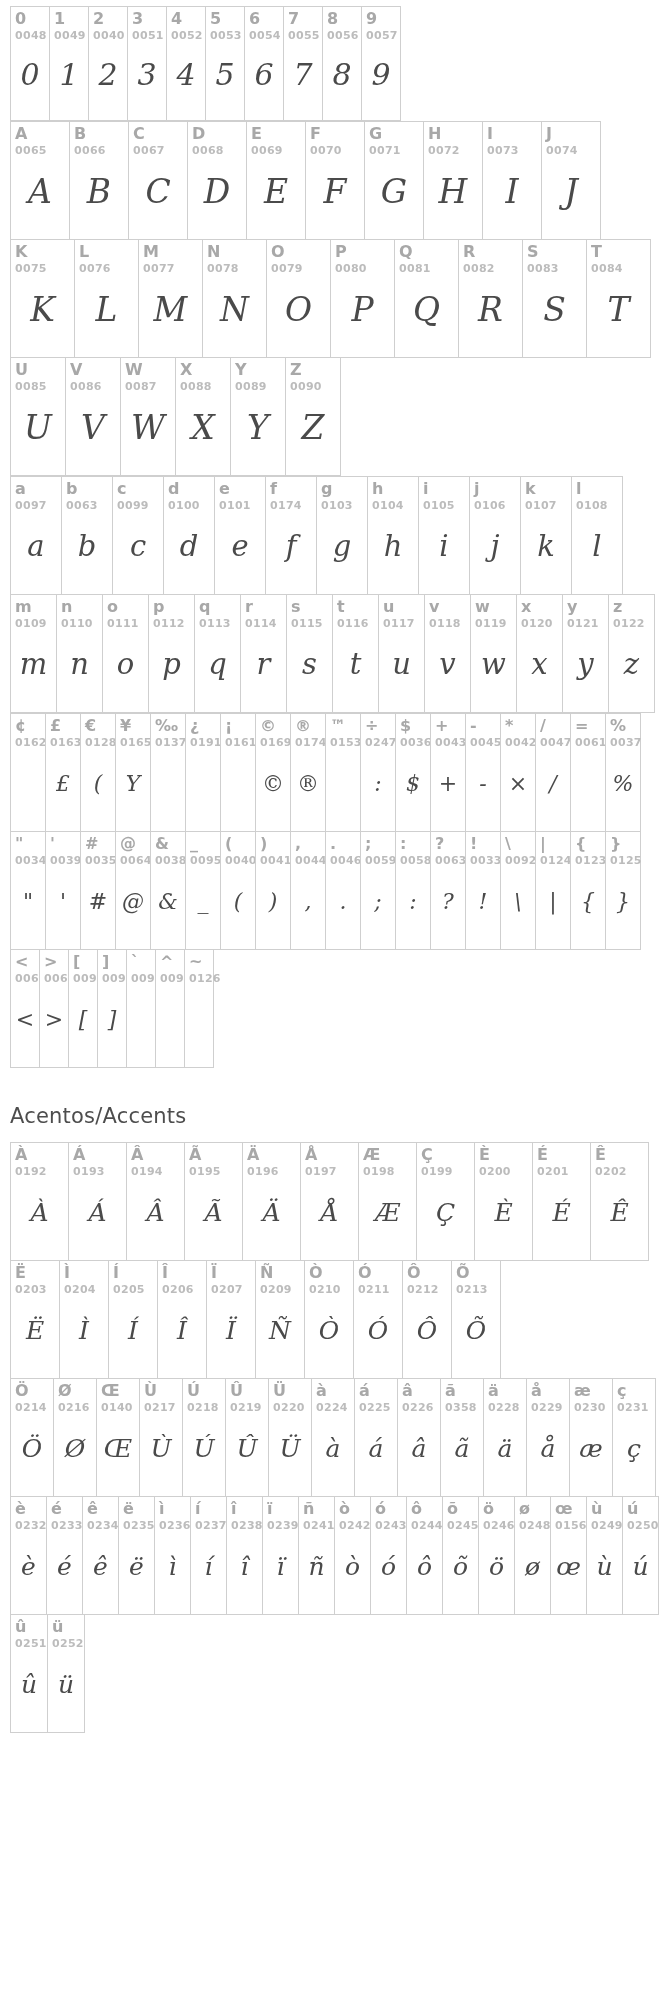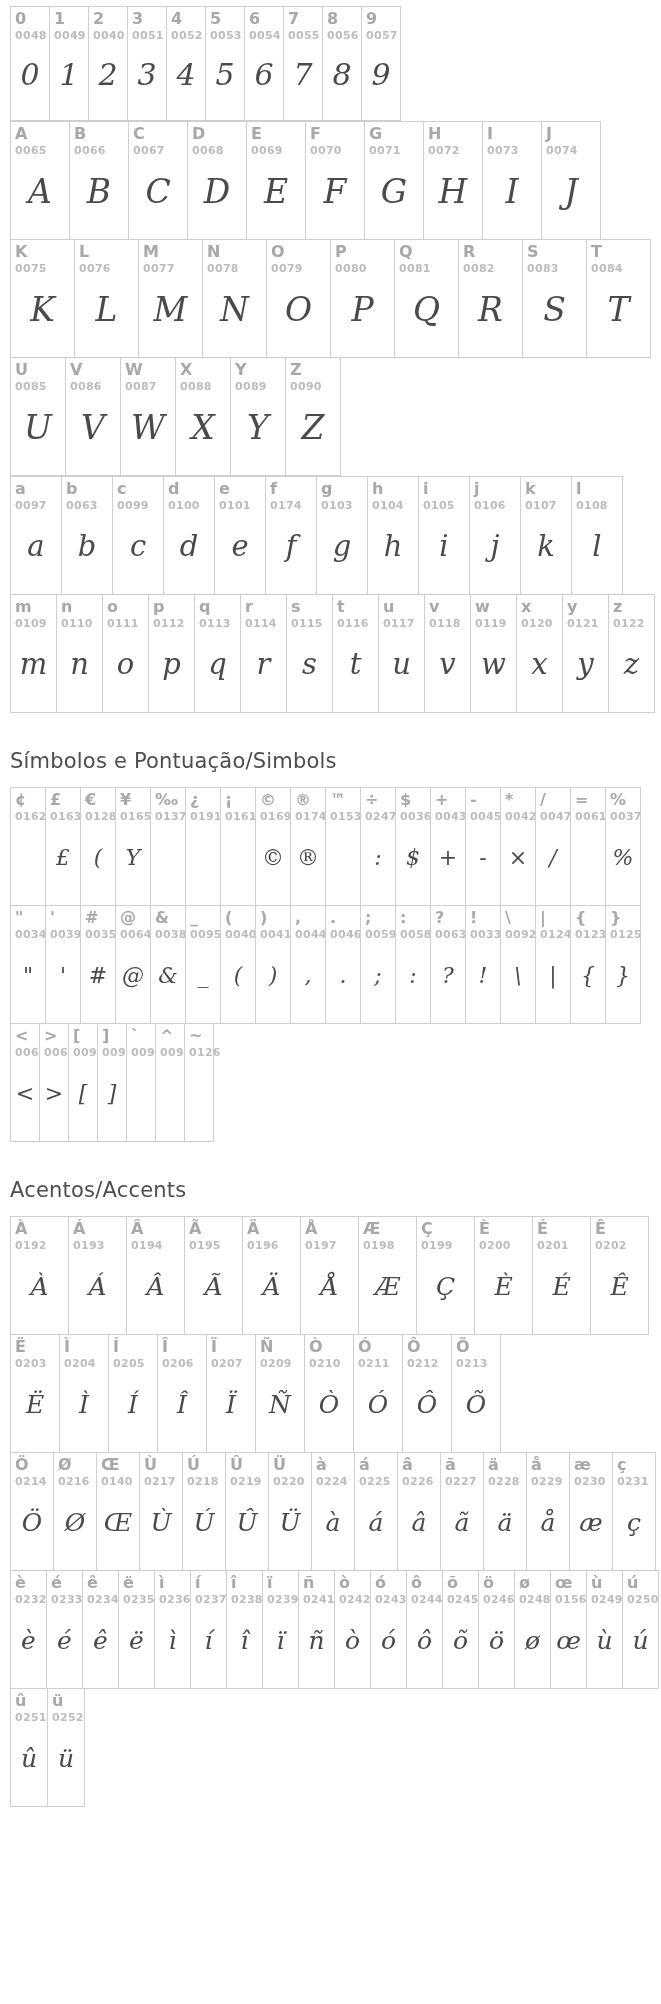--- a/index.html
+++ b/index.html
@@ -400,21 +400,20 @@
           </div>
           <div class="cell" style="width: 47px;">
             <div class="cell-char">z</div>
             <div class="cell-code">0122</div>
             <div class="cell-glyph">z</div>
           </div>
         </div>
       </div>
     </section>
     <section class="charmap-section sec-symbols">
-      <h2 class="section-title">Símbolos e Pontuação/Simbols</h2>
       <div class="glyph-table">
         <div class="glyph-row">
           <div class="cell" style="width: 36px;">
             <div class="cell-char">¢</div>
             <div class="cell-code">0162</div>
             <div class="cell-glyph"></div>
           </div>
           <div class="cell" style="width: 36px;">
             <div class="cell-char">£</div>
             <div class="cell-code">0163</div>
@@ -790,21 +789,21 @@
             <div class="cell-code">0225</div>
             <div class="cell-glyph">á</div>
           </div>
           <div class="cell" style="width: 44px;">
             <div class="cell-char">â</div>
             <div class="cell-code">0226</div>
             <div class="cell-glyph">â</div>
           </div>
           <div class="cell" style="width: 44px;">
             <div class="cell-char">ã</div>
-            <div class="cell-code">0227</div>
+            <div class="cell-code">0358</div>
             <div class="cell-glyph">ã</div>
           </div>
           <div class="cell" style="width: 44px;">
             <div class="cell-char">ä</div>
             <div class="cell-code">0228</div>
             <div class="cell-glyph">ä</div>
           </div>
           <div class="cell" style="width: 44px;">
             <div class="cell-char">å</div>
             <div class="cell-code">0229</div>

